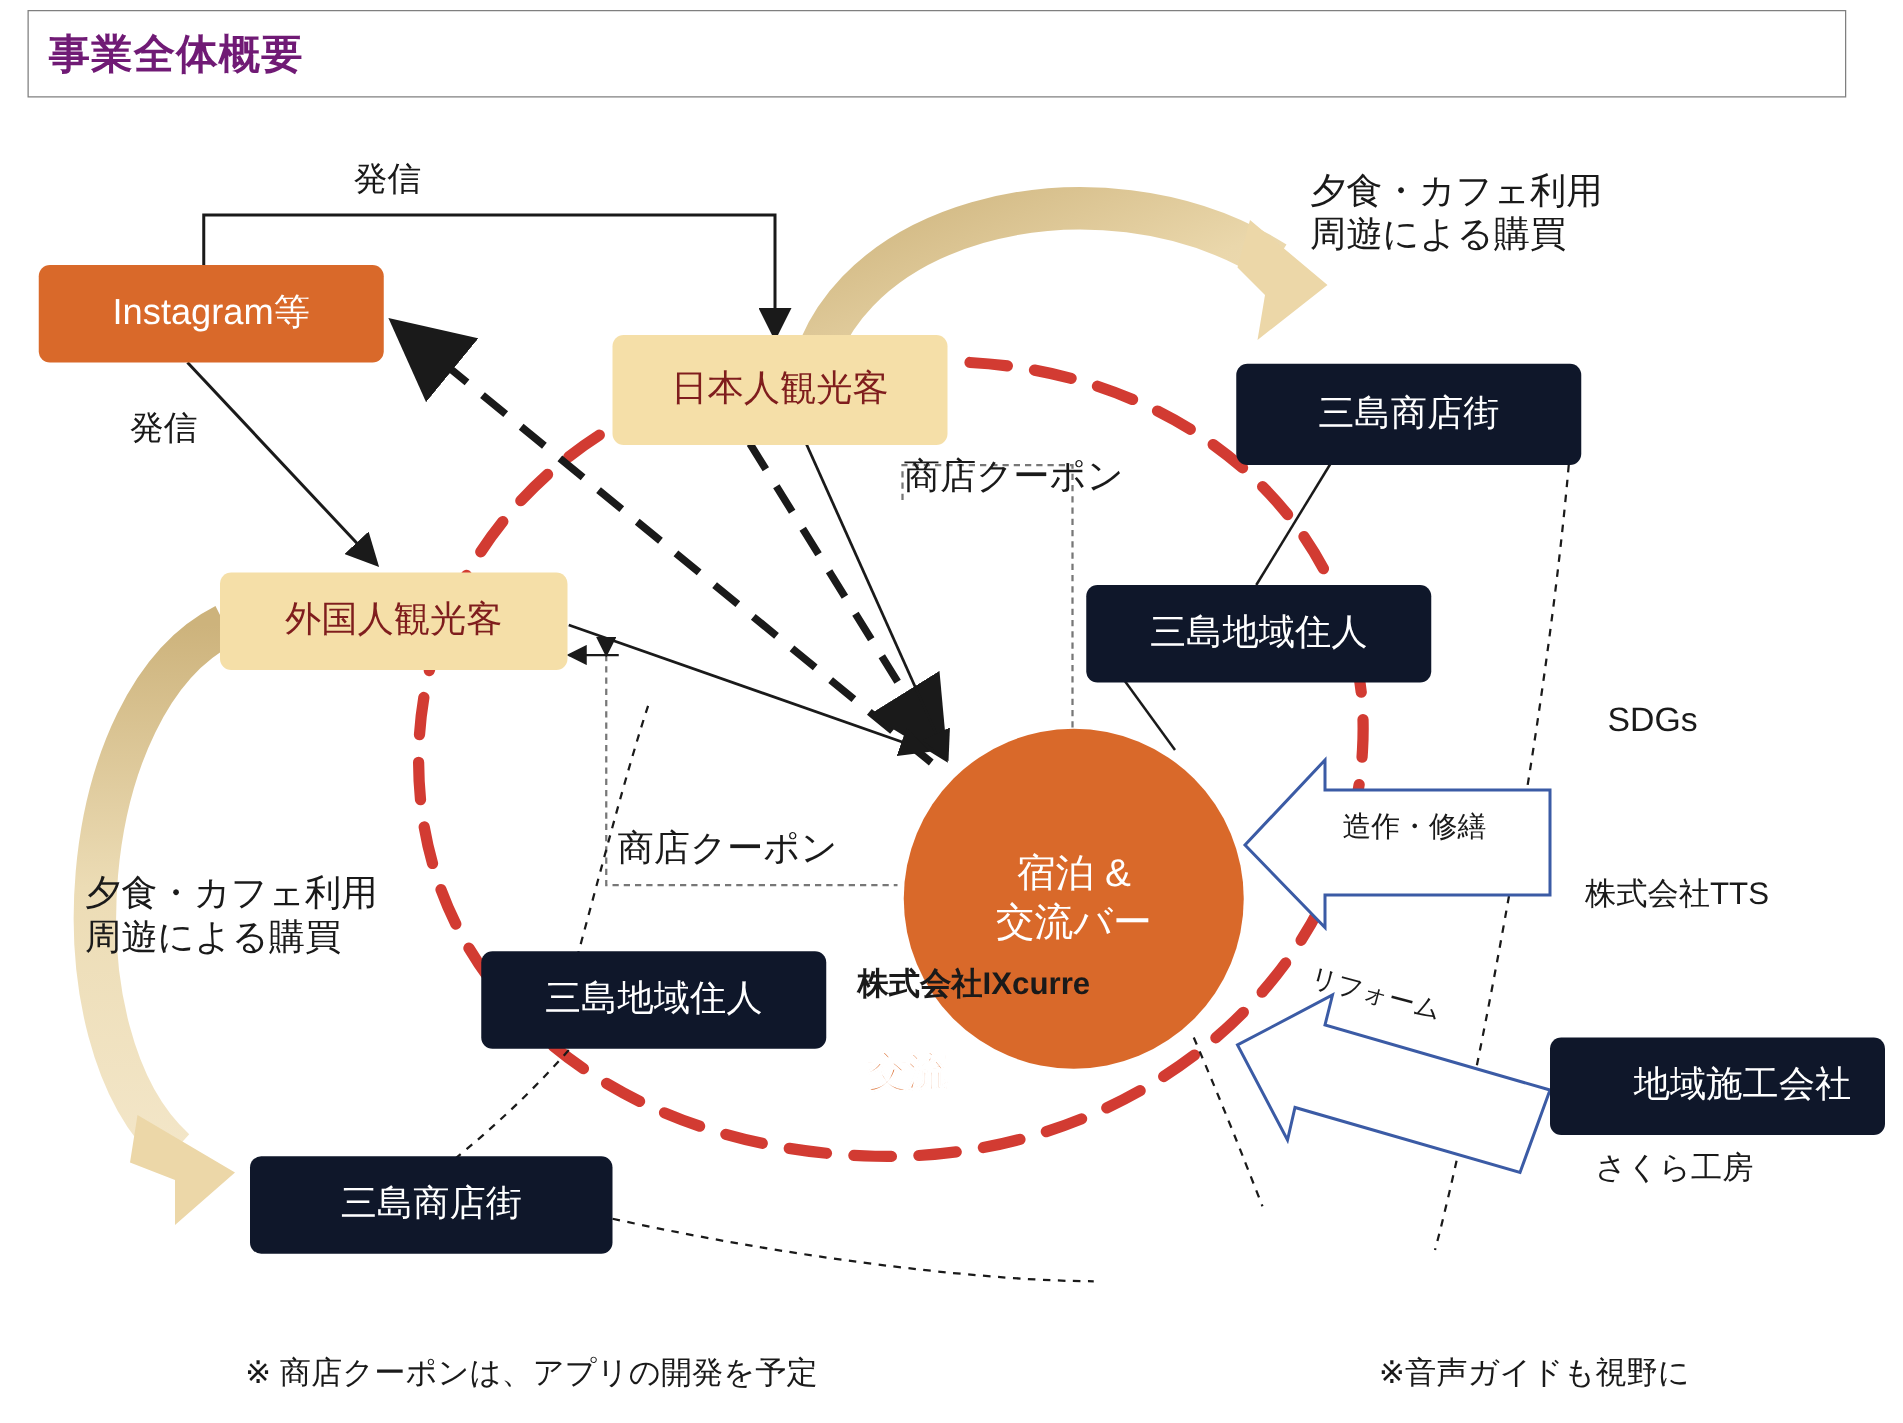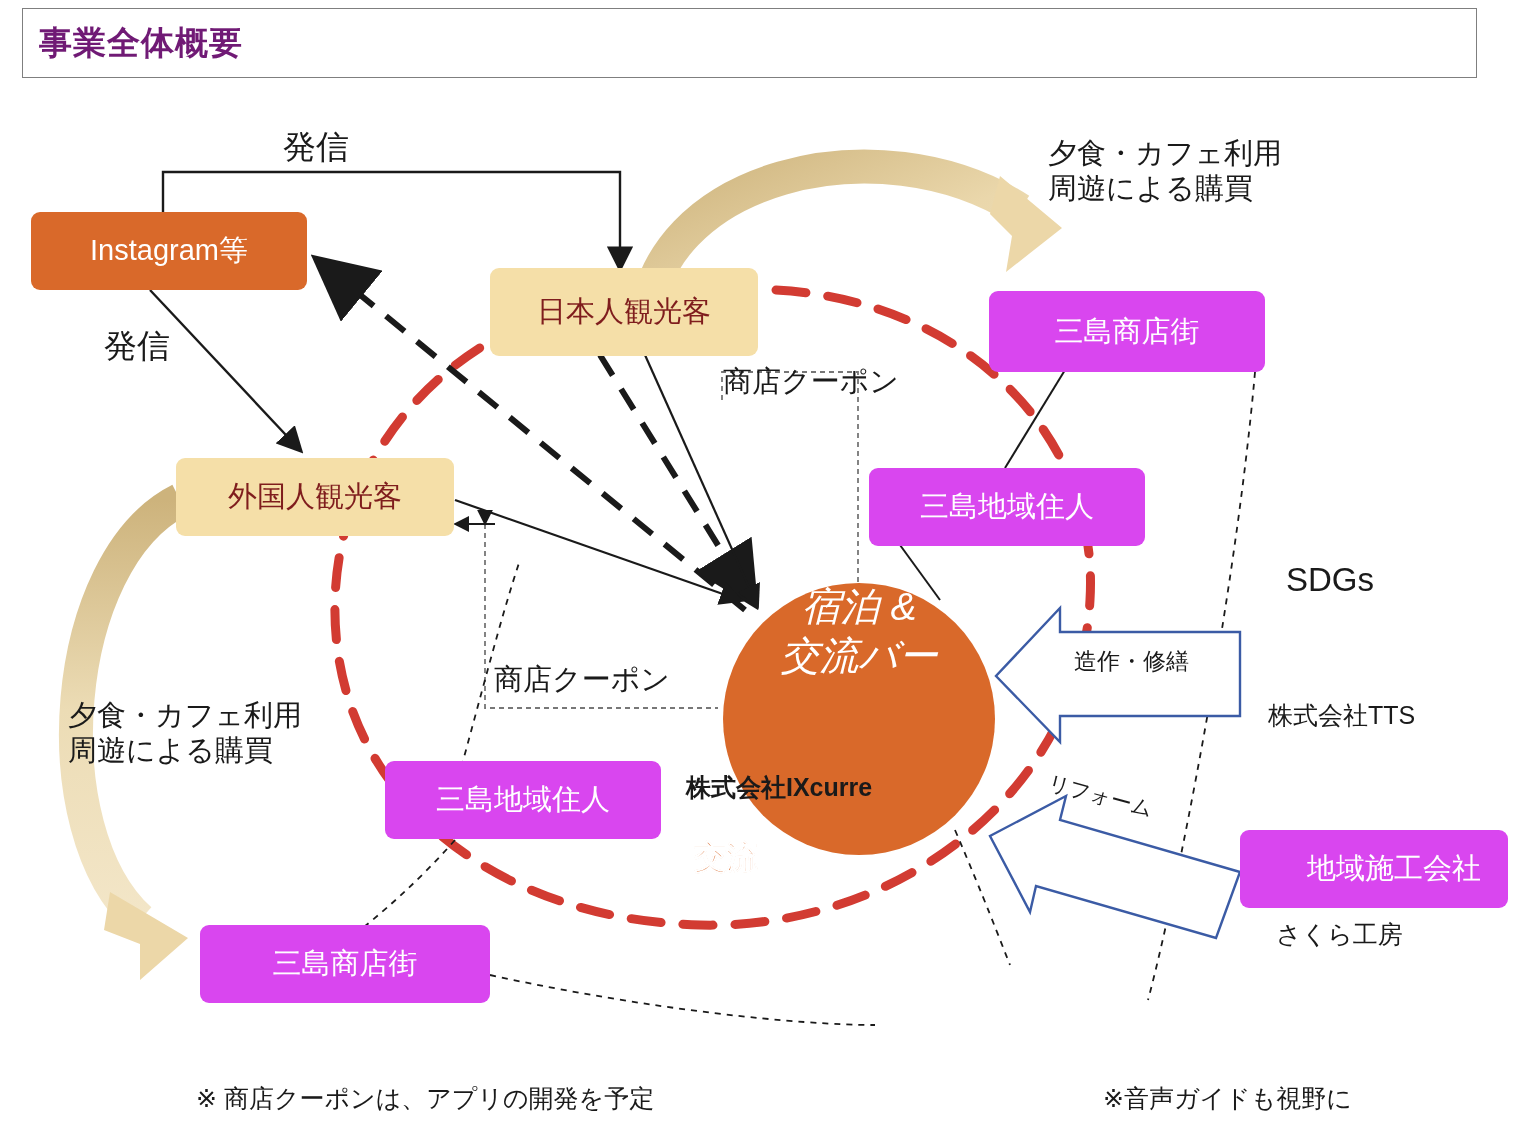--- a/index.html
+++ b/index.html
@@ -24,40 +24,40 @@
   svg#wires{position:absolute;left:0;top:0;width:1522px;height:1138px;}
   
   .node{
     position:absolute;box-sizing:border-box;
     display:flex;align-items:center;justify-content:center;
     text-align:center;border-radius:9px;
     color:#ffffff;font-size:29px;line-height:1.15;
     z-index:4;
   }
   .node.orange{background:#d9692a;}
-  .node.blue{background:#d946ef;}
+  .node.blue{background:#0f172a;}
   .node.cream{background:#f5dfa8;color:#7f1d1d;}
   .node.two-line{font-size:28px;}
   
   #hub{
     position:absolute;left:723px;top:583px;width:272px;height:272px;
     border-radius:50%;background:#d9692a;z-index:3;
-    display:flex;justify-content:center;
-    color:#fff;font-size:39px;line-height:1.25;text-align:center;font-style:italic;
+    display:flex;align-items:center;justify-content:center;
+    color:#fff;font-size:31px;line-height:1.25;text-align:center;
   }
   
   .lbl{
     position:absolute;color:#1a1a1a;z-index:5;
     line-height:1.2;white-space:pre-line;
   }
   .lbl.f29{font-size:29px;}
   .lbl.f25{font-size:25px;}
   .lbl.f23{font-size:23px;}
   .lbl.f21{font-size:21px;}
-  .lbl.f33{font-size:33px;}
+  .lbl.f33{font-size:27px;}
   .bold{font-weight:bold;}
   #koryu{
     position:absolute;left:694px;top:836px;z-index:6;
     font-size:32px;font-weight:bold;color:#d9692a;
     -webkit-text-stroke:1px #ffffff;
   }
 </style>
 </head>
 <body>
 

